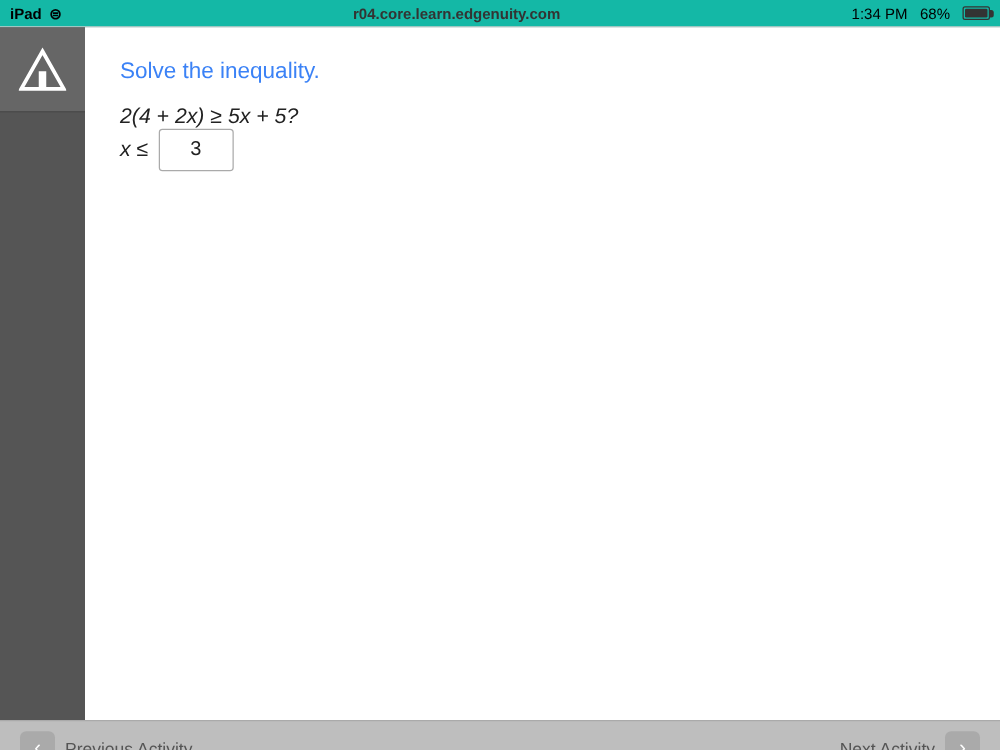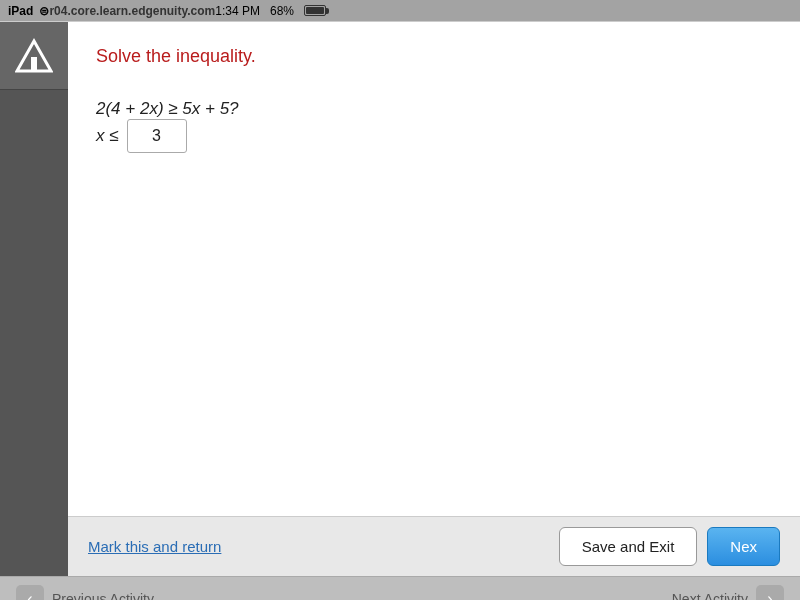--- a/index.html
+++ b/index.html
@@ -9,23 +9,24 @@
       height: 600px;
       overflow: hidden;
       font-family: -apple-system, 'Helvetica Neue', Arial, sans-serif;
       background: #4a4a4a;
     }
 
     
     .status-bar {
       width: 800px;
       height: 22px;
-      background: #a3a3a3;
-      display: flex;
-      align-items: center;
+      background: #14b8a6;
+      display: flex;
+      align-items: center;
+      justify-content: space-between;
       padding: 0 8px;
       font-size: 12px;
       color: #000;
       border-bottom: 1px solid #ccc;
     }
 
     .status-left {
       display: flex;
       align-items: center;
       gap: 6px;
@@ -93,22 +94,22 @@
     
     .question-panel {
       flex: 1;
       background: #fff;
       padding: 24px 28px;
       overflow-y: auto;
     }
 
     .question-instruction {
       font-size: 18px;
-      color: #b91c1c;
-      margin-bottom: 32px;
+      color: #3b82f6;
+      margin-bottom: 16px;
       font-weight: 400;
     }
 
     .question-equation {
       font-size: 17px;
       color: #222;
       font-style: italic;
     }
 
     .answer-row {
@@ -283,27 +284,20 @@
 
     <div class="question-panel">
       <div class="question-instruction">Solve the inequality.</div>
       <div class="question-equation">2(4 + 2x) ≥ 5x + 5?</div>
       <div class="answer-row">
         <span class="answer-label">x ≤</span>
         <input class="answer-input" type="text" value="3" style="">
       </div>
     </div>
 
-    <div class="action-bar">
-      <button class="mark-return-link">Mark this and return</button>
-      <div class="action-buttons">
-        <button class="save-exit-btn">Save and Exit</button>
-        <button class="next-btn">Nex</button>
-      </div>
-    </div>
   </div>
 </div>
 
 <div class="nav-bar">
   <button class="nav-btn">
     <div class="nav-arrow">‹</div>
     <span>Previous Activity</span>
   </button>
   <button class="nav-btn">
     <span>Next Activity</span>

